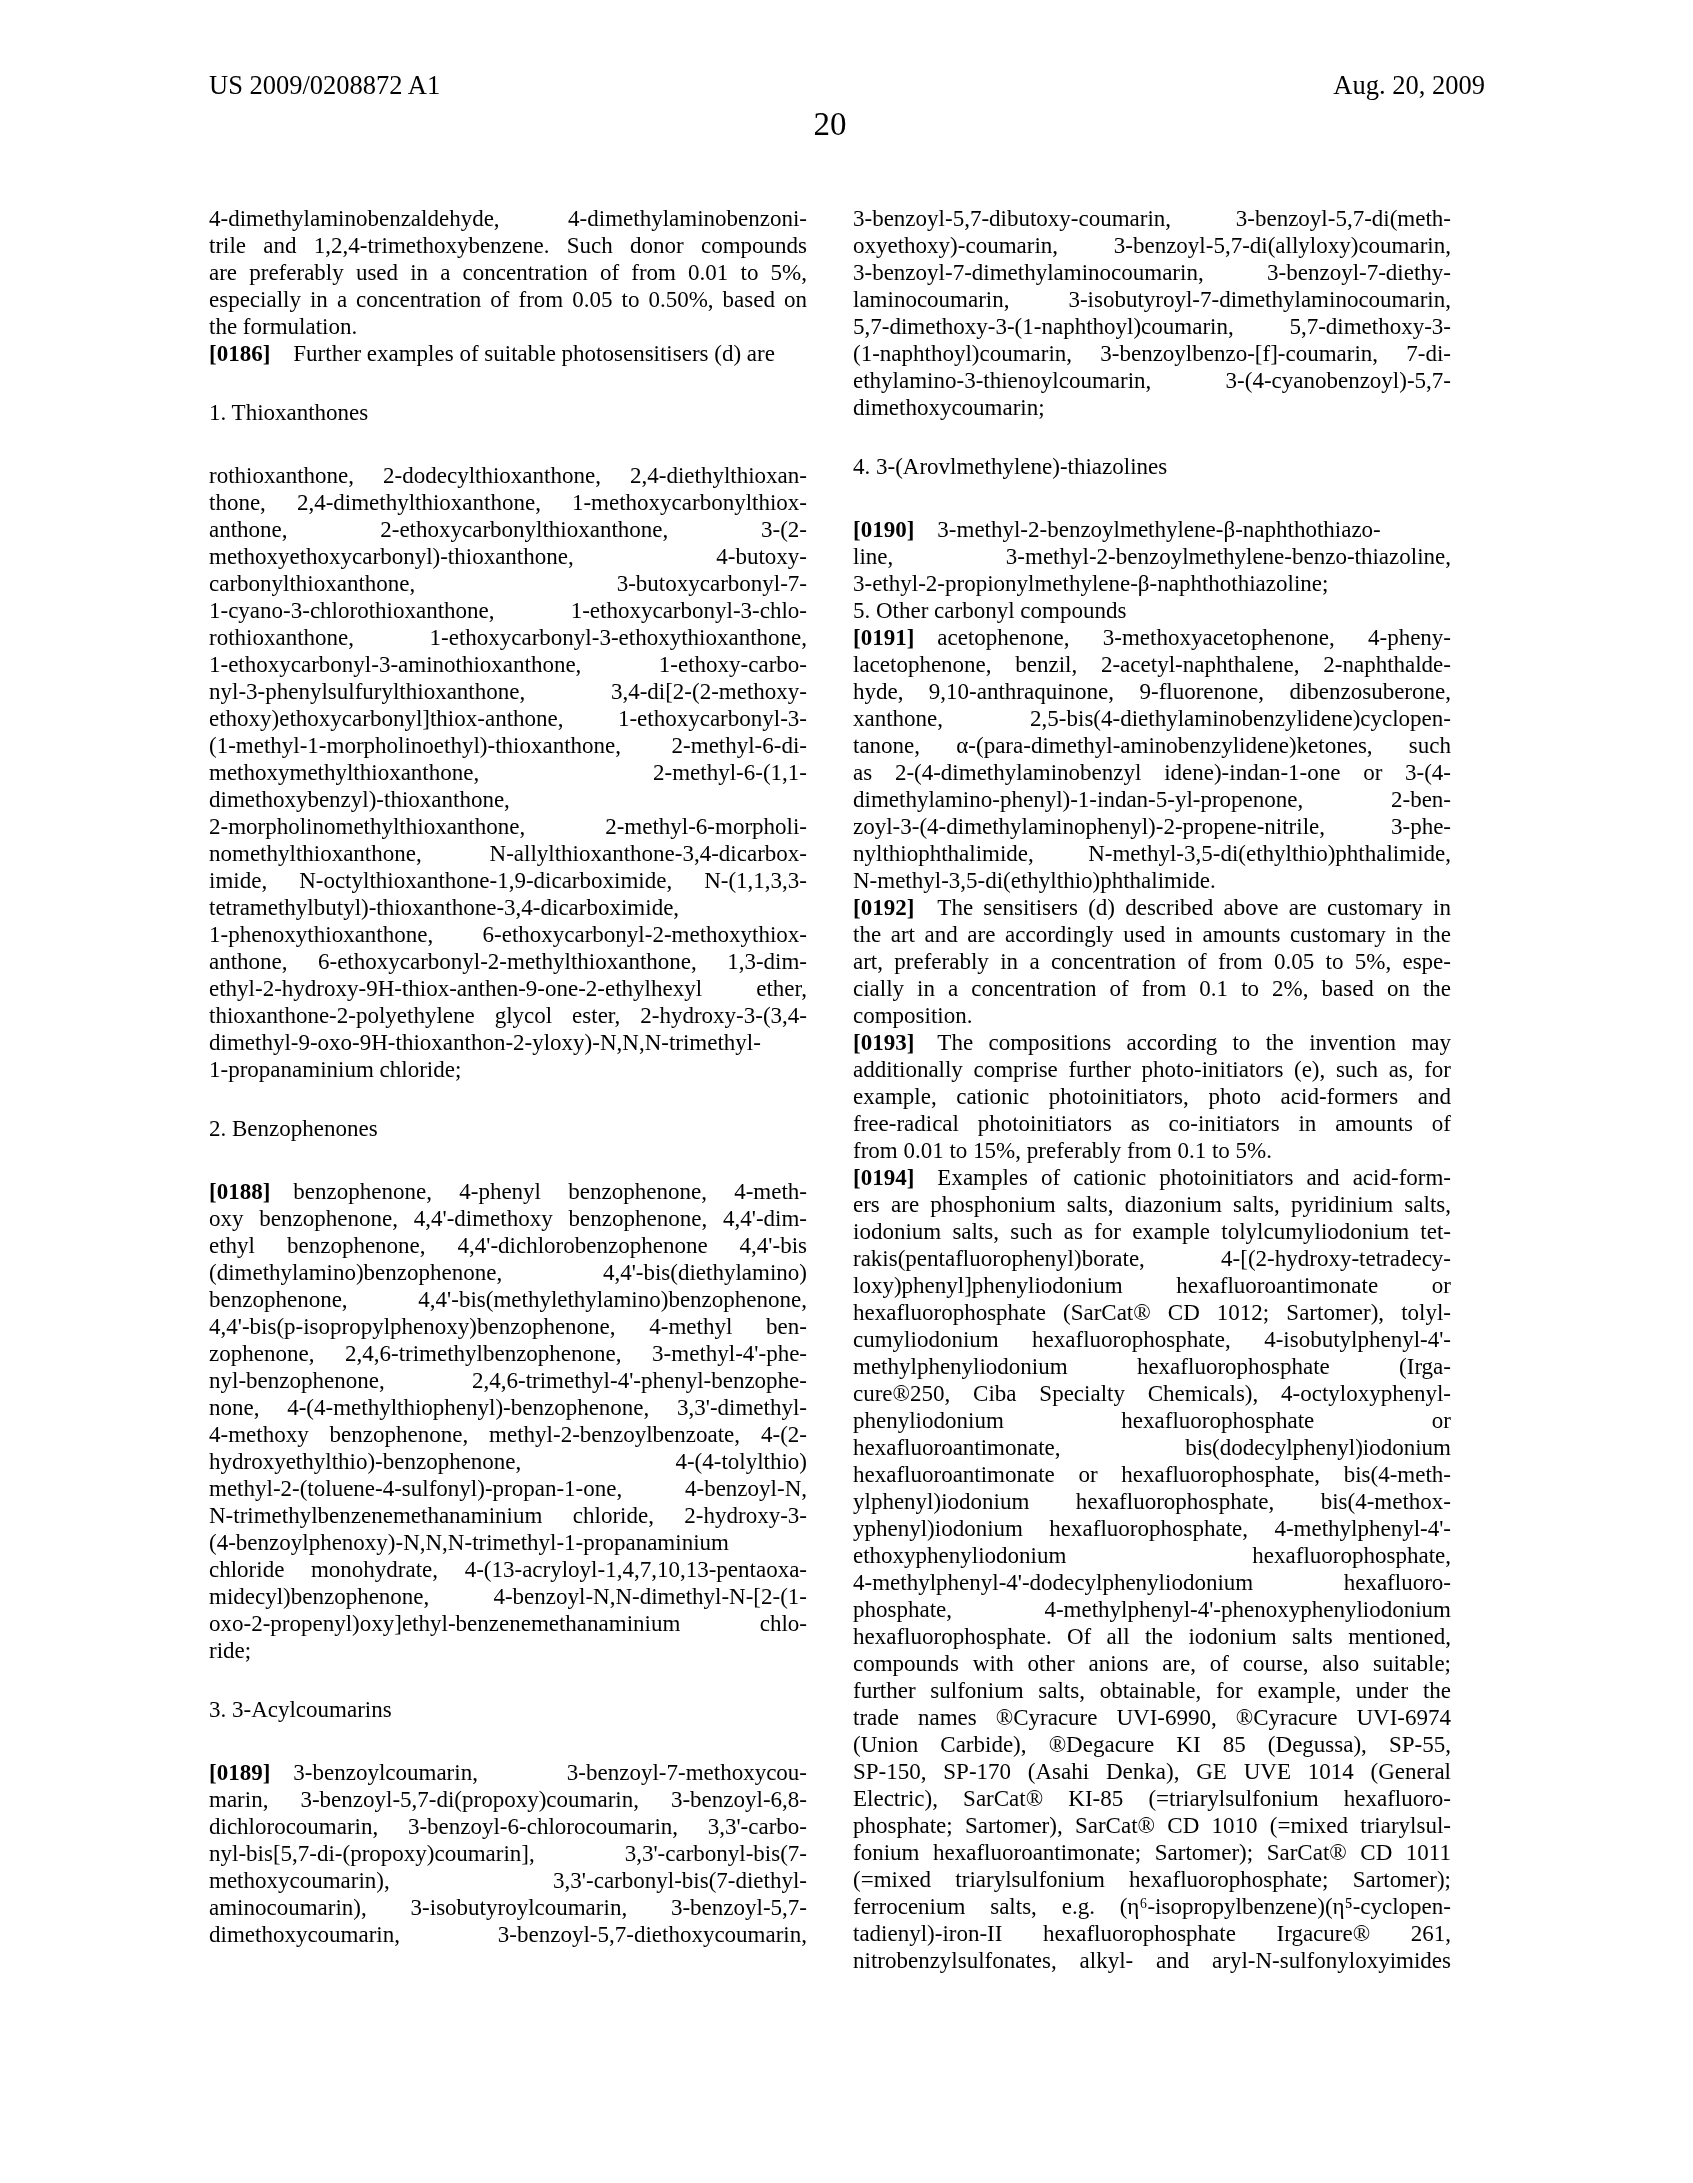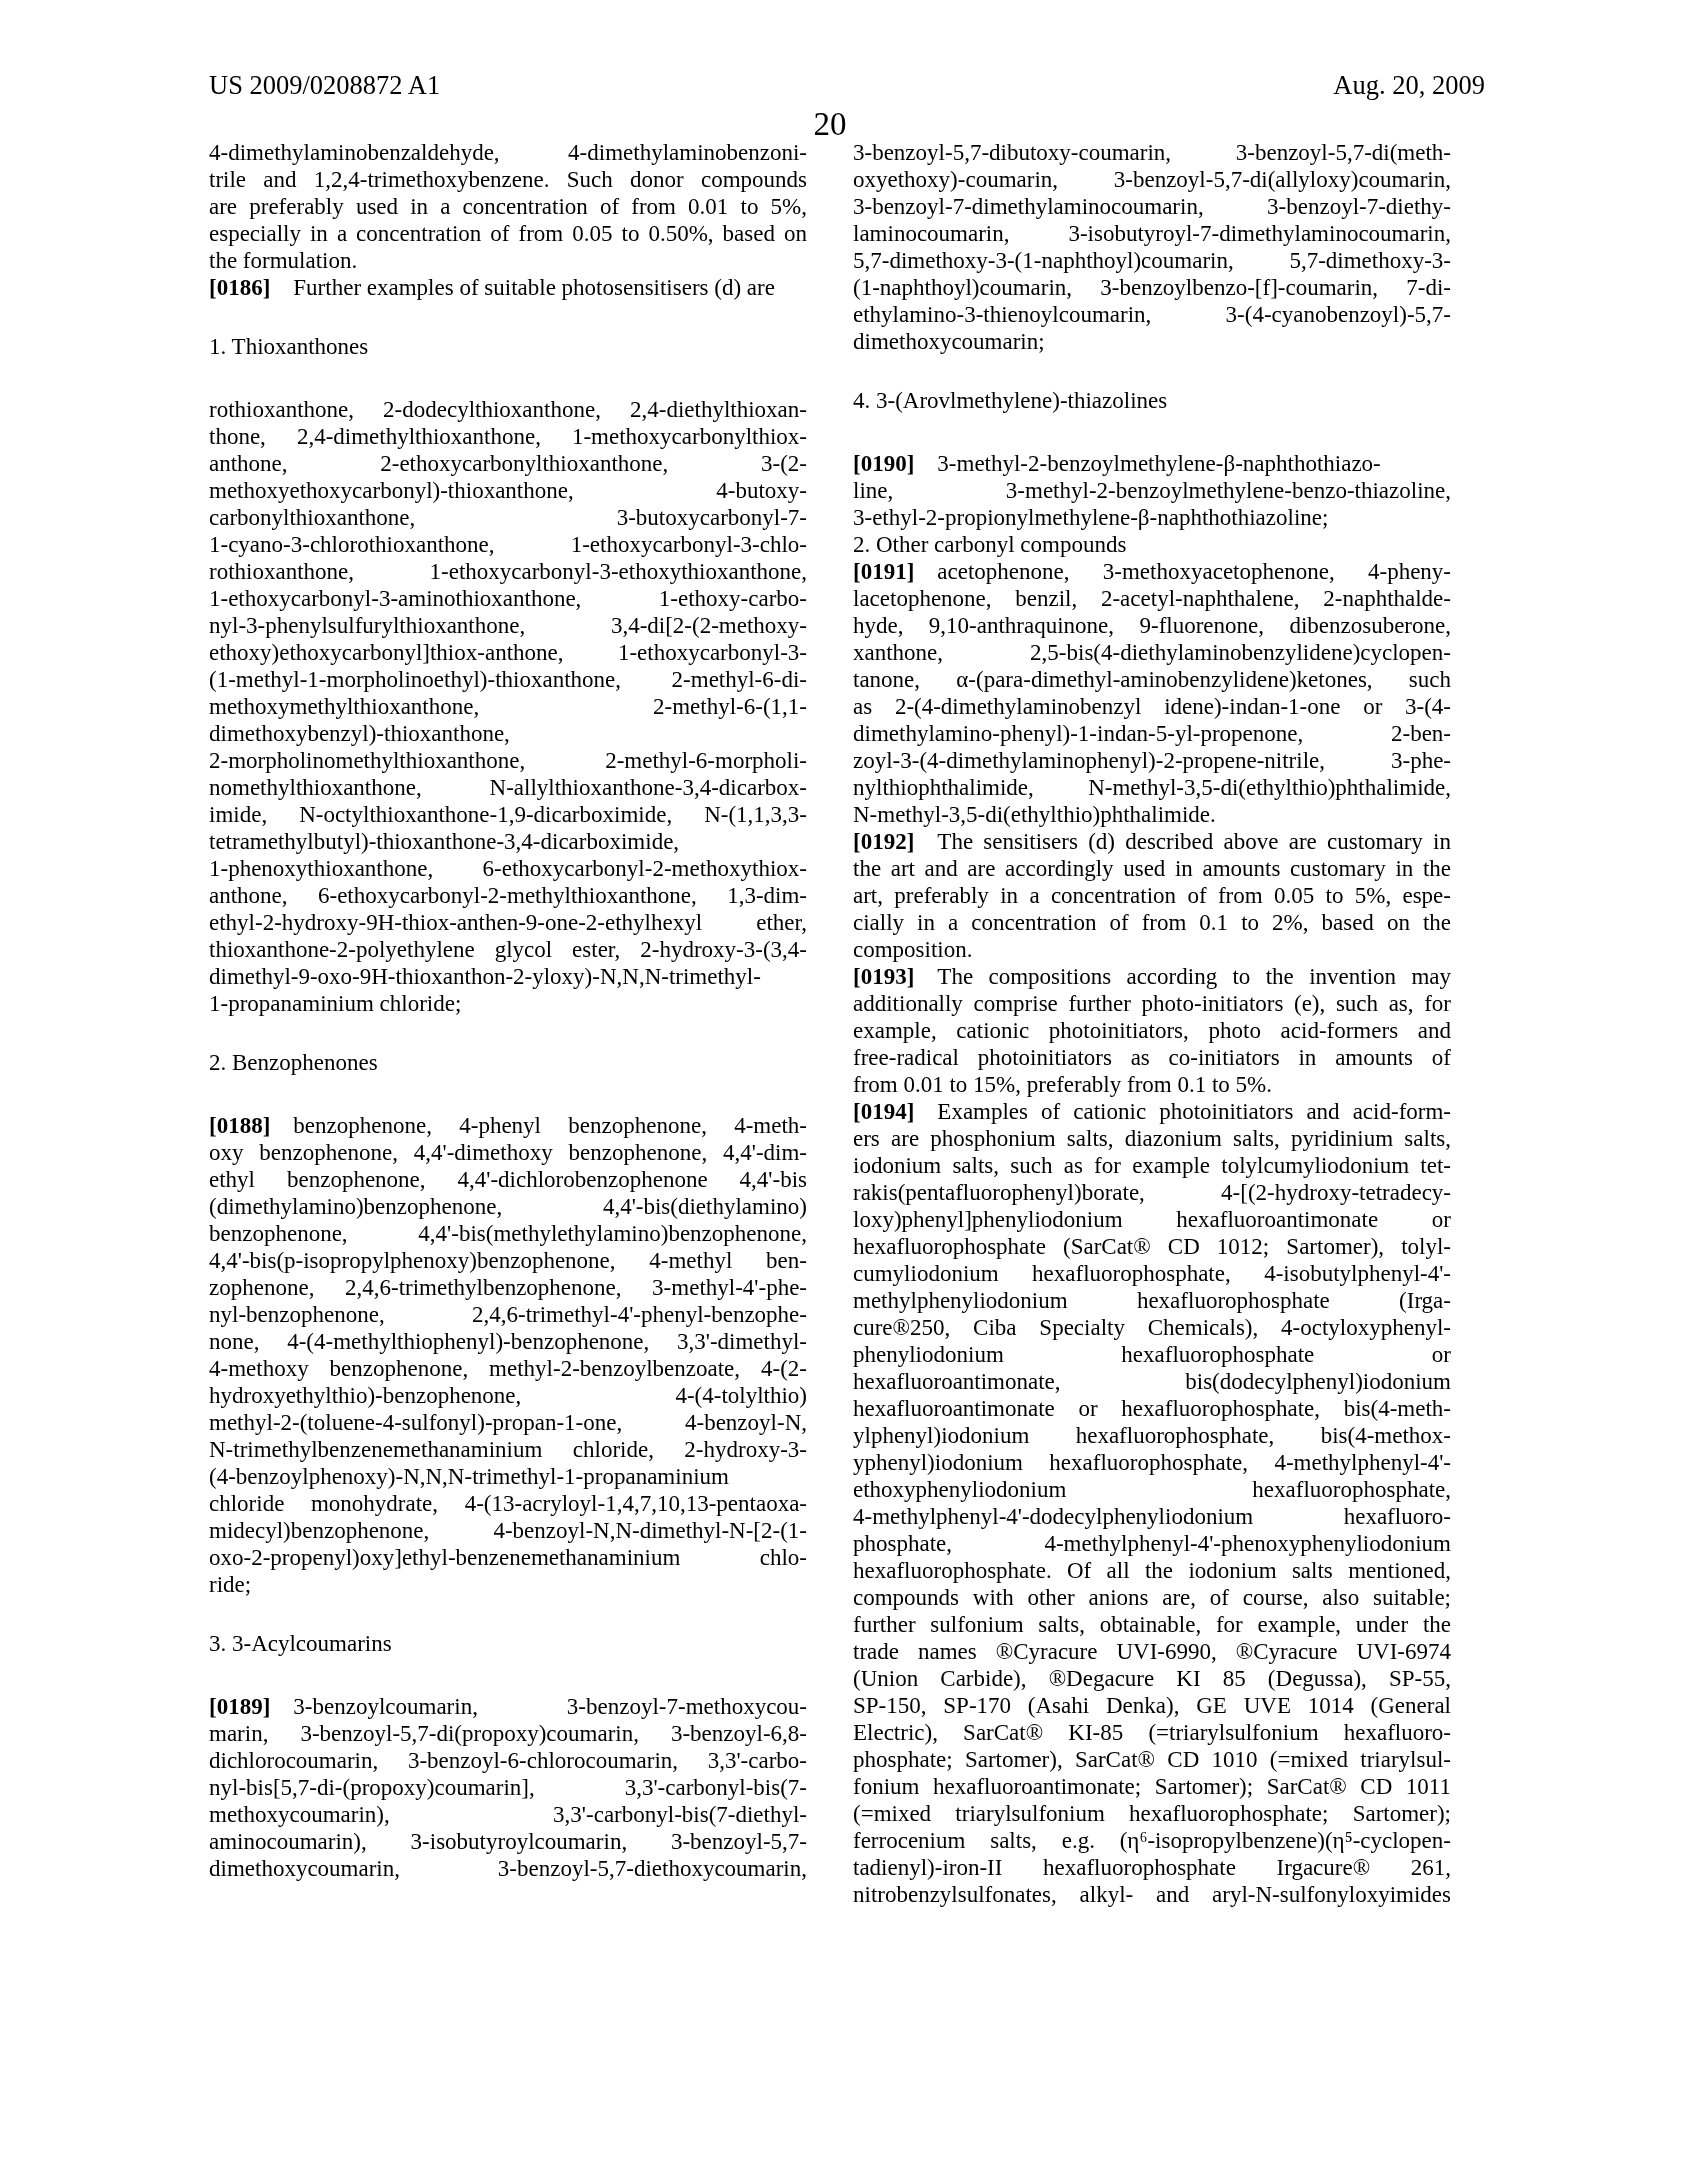--- a/index.html
+++ b/index.html
@@ -13,21 +13,21 @@
   .hdr {
     width: 1276px; margin-left: 209px;
     display: flex; justify-content: space-between;
     font-size: 26.5px; line-height: 30px;
   }
   .pagenum {
     width: 1242px; margin-left: 209px; margin-top: 9px;
     text-align: center; font-size: 33px; line-height: 30px;
   }
   .cols {
-    width: 1242px; margin-left: 209px; 
+    width: 1242px; margin-left: 209px; margin-top: 66px;
     display: flex; gap: 46px;
   }
   .col {
     width: 598px;
     font-size: 23px; line-height: 27px;
     overflow: hidden;
   }
   .para { margin: 0; }
   .line {
     text-align: justify;
@@ -127,21 +127,21 @@
           <div class="line">5,7-dimethoxy-3-(1-naphthoyl)coumarin, 5,7-dimethoxy-3-</div>
           <div class="line">(1-naphthoyl)coumarin, 3-benzoylbenzo-[f]-coumarin, 7-di-</div>
           <div class="line">ethylamino-3-thienoylcoumarin, 3-(4-cyanobenzoyl)-5,7-</div>
           <div class="line nj">dimethoxycoumarin;</div>
         </div>
         <div class="heading">4. 3-(Arovlmethylene)-thiazolines</div>
         <div class="para">
           <div class="line"><span class="ptag">[0190]</span> 3-methyl-2-benzoylmethylene-β-naphthothiazo-</div>
           <div class="line">line, 3-methyl-2-benzoylmethylene-benzo-thiazoline,</div>
           <div class="line nj">3-ethyl-2-propionylmethylene-β-naphthothiazoline;</div>
-          <div class="line nj">2. Other carbonyl compounds</div>
+          <div class="line nj">5. Other carbonyl compounds</div>
         </div>
         <div class="para">
           <div class="line"><span class="ptag">[0191]</span> acetophenone, 3-methoxyacetophenone, 4-pheny-</div>
           <div class="line">lacetophenone, benzil, 2-acetyl-naphthalene, 2-naphthalde-</div>
           <div class="line">hyde, 9,10-anthraquinone, 9-fluorenone, dibenzosuberone,</div>
           <div class="line">xanthone, 2,5-bis(4-diethylaminobenzylidene)cyclopen-</div>
           <div class="line">tanone, α-(para-dimethyl-aminobenzylidene)ketones, such</div>
           <div class="line">as 2-(4-dimethylaminobenzyl idene)-indan-1-one or 3-(4-</div>
           <div class="line">dimethylamino-phenyl)-1-indan-5-yl-propenone, 2-ben-</div>
           <div class="line">zoyl-3-(4-dimethylaminophenyl)-2-propene-nitrile, 3-phe-</div>

